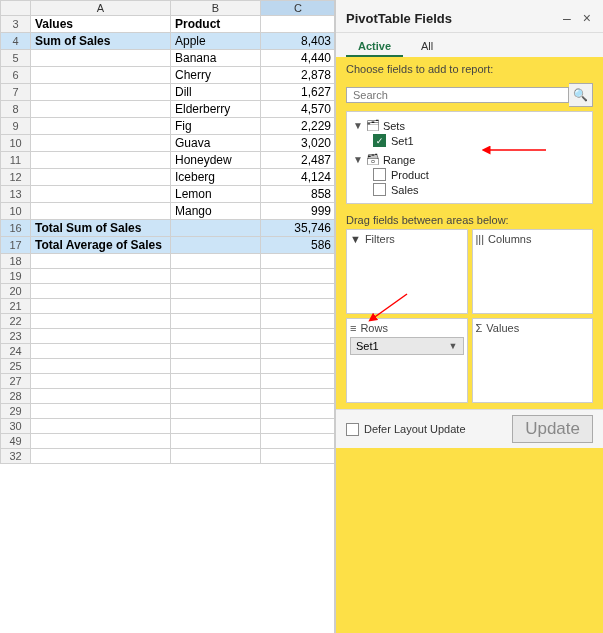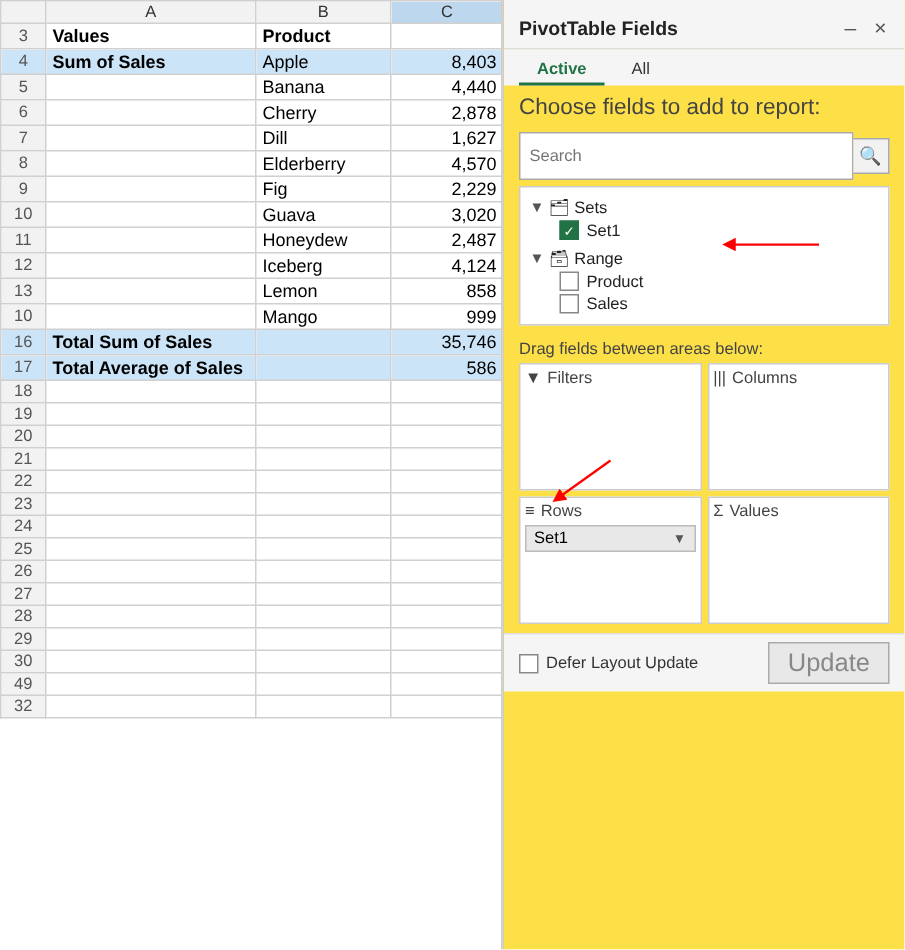--- a/index.html
+++ b/index.html
@@ -113,33 +113,33 @@
     }
 
     .pivot-tab.active {
       border-bottom: 2px solid #217346;
       color: #217346;
       font-weight: 600;
     }
 
     .pivot-description {
       padding: 6px 10px 4px 10px;
-      font-size: 15px;
+      font-size: 11px;
       color: #444;
     }
 
     .pivot-search-row {
       display: flex;
       align-items: center;
       padding: 4px 10px;
     }
 
     .pivot-search {
       flex: 1;
-      height: 32px;
+      height: 16px;
       border: 1px solid #aaa;
       padding: 0 6px;
       font-size: 11px;
       background: #fff;
     }
 
     .search-icon-btn {
       width: 24px;
       height: 24px;
       border: 1px solid #aaa;
@@ -456,26 +456,20 @@
           <td></td>
           <td class="text-right"></td>
         </tr>
         <tr>
           <td class="col-row-num">25</td>
           <td></td>
           <td></td>
           <td class="text-right"></td>
         </tr>
         <tr>
-          <td class="col-row-num">26</td>
-          <td></td>
-          <td></td>
-          <td class="text-right"></td>
-        </tr>
-        <tr>
           <td class="col-row-num">27</td>
           <td></td>
           <td></td>
           <td class="text-right"></td>
         </tr>
         <tr>
           <td class="col-row-num">28</td>
           <td></td>
           <td></td>
           <td class="text-right"></td>

